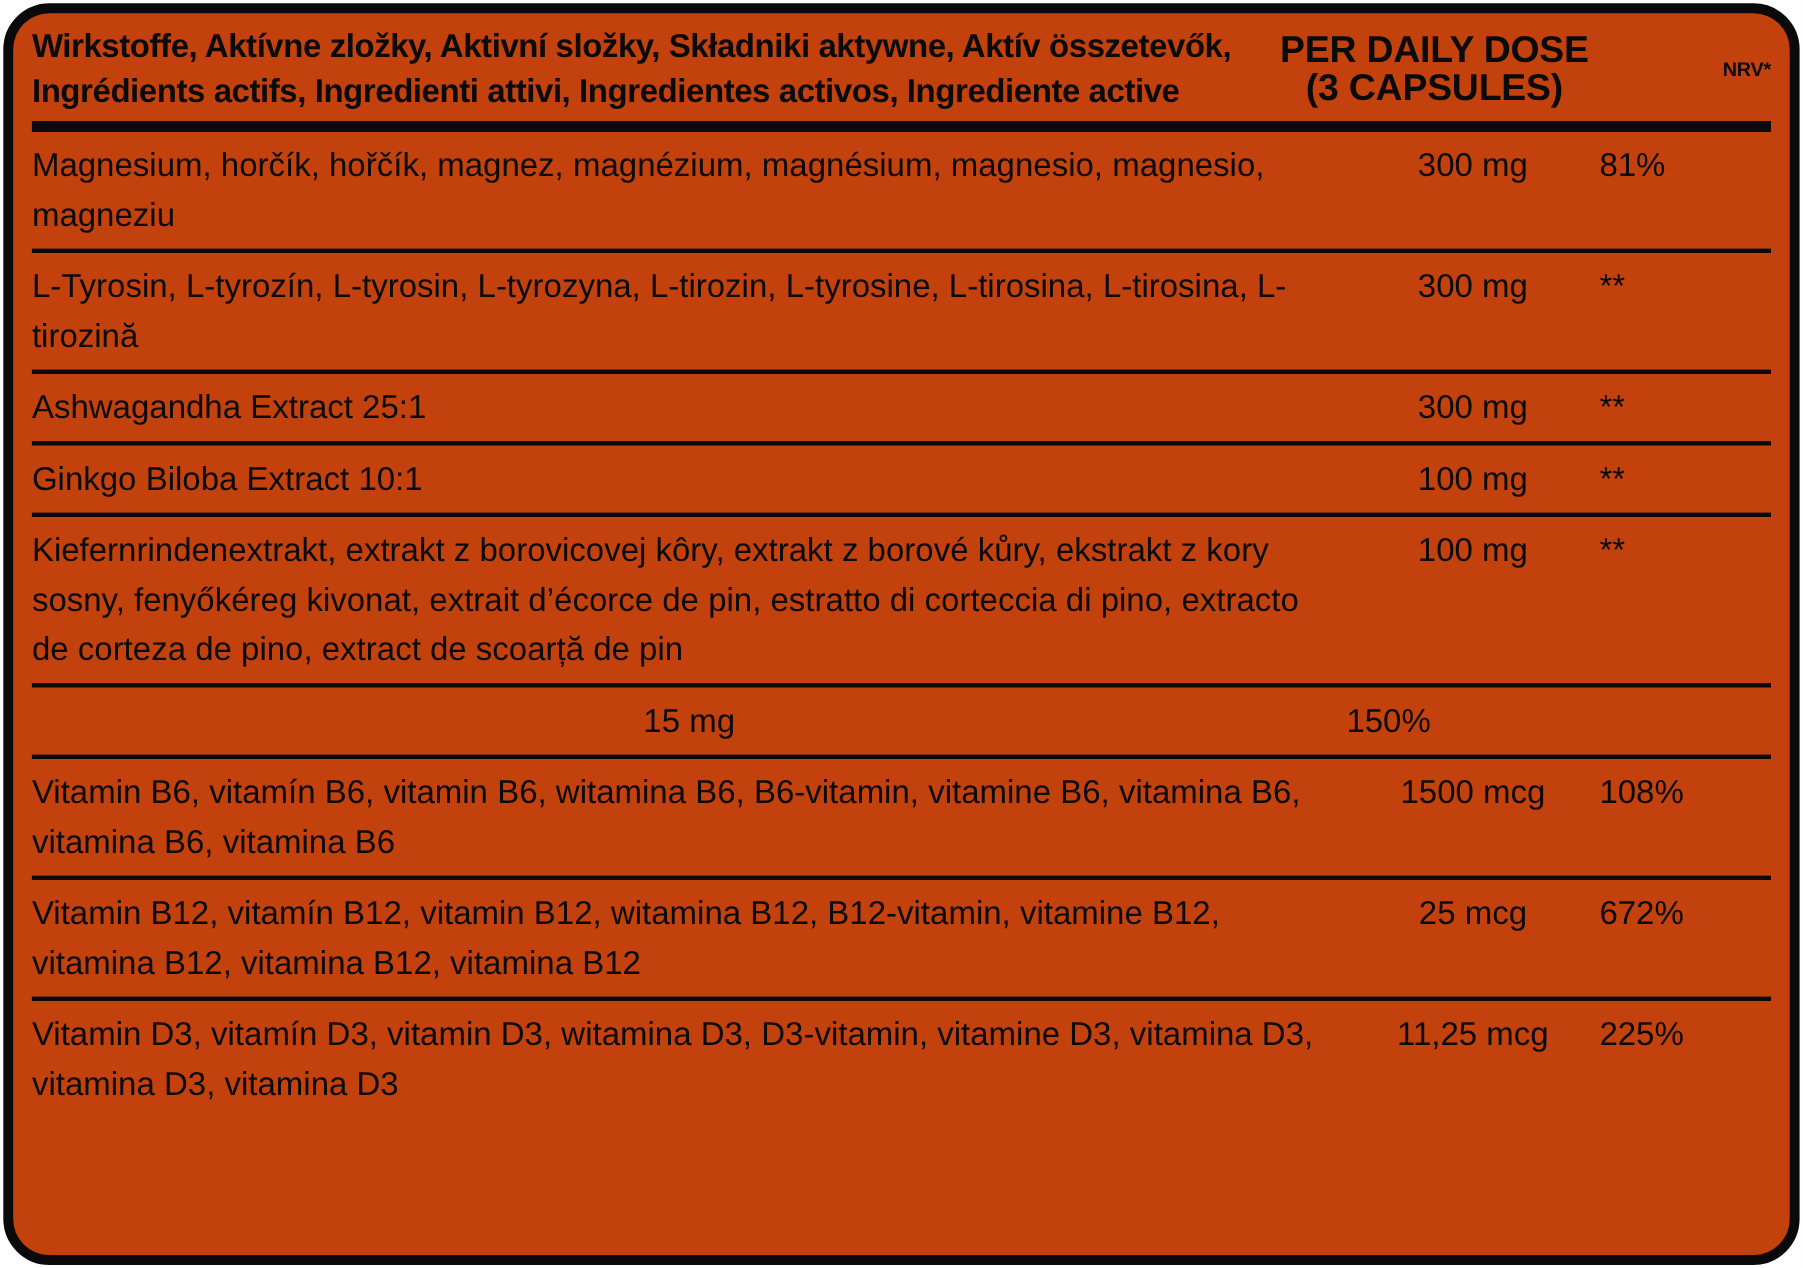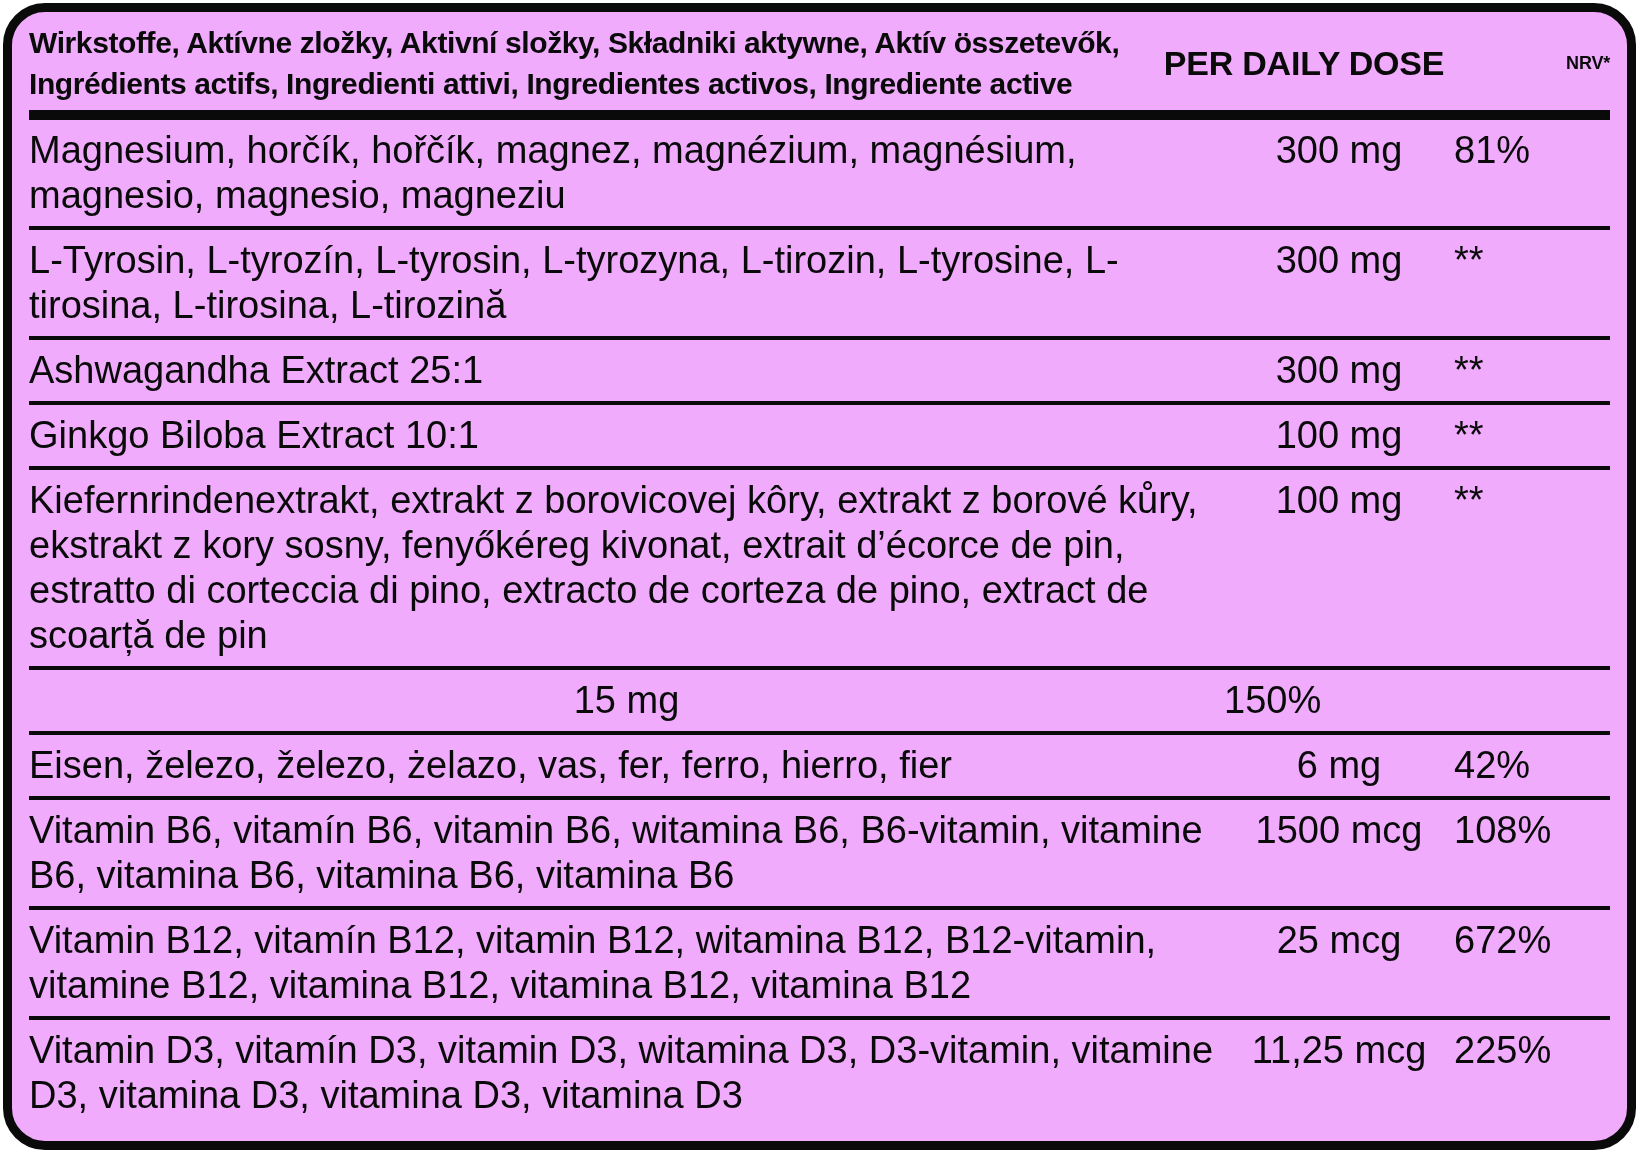--- a/index.html
+++ b/index.html
@@ -9,21 +9,21 @@
     background: #ffffff;
     font-family: "Liberation Sans", "DejaVu Sans", sans-serif;
     color: #0a0a0a;
   }
   .label-box {
     position: absolute;
     top: 3px; left: 3px;
     width: 1633px; height: 1147px;
     border: 9px solid #0a0a0a;
     border-radius: 42px;
-    background: #f0abfc;
+    background: #c2410c;
     padding: 0 17px;
     overflow: hidden;
   }
   
   .header-grid {
     display: grid;
     grid-template-columns: 1fr 292px 160px;
     align-items: center;
     padding: 10px 0 6px 0;
   }
@@ -53,37 +53,38 @@
     border: none;
     margin: 0;
   }
   
   .row {
     display: grid;
     grid-template-columns: 1fr 230px 156px;
     align-items: start;
     border-bottom: 4px solid #0a0a0a;
     padding: 8px 0;
-    font-size: 38px;
+    font-size: 30px;
     line-height: 45px;
   }
   .row:last-child { border-bottom: none; }
   .cell-name   { text-align: left; padding-right: 8px; }
   .cell-amount { text-align: center; white-space: nowrap; }
   .cell-nrv    { text-align: left; white-space: nowrap; }
 </style>
 </head>
 <body>
 
 <div class="label-box">
 
   <div class="header-grid">
     <div class="ingredients-header">Wirkstoffe, Aktívne zložky, Aktivní složky, Składniki aktywne, Aktív összetevők, Ingrédients actifs, Ingredienti attivi, Ingredientes activos, Ingrediente active</div>
     <div class="dose-header">
       <div>PER DAILY DOSE</div>
+      <div>(3 CAPSULES)</div>
     </div>
     <div class="nrv-header">NRV*</div>
   </div>
 
   <div class="header-sep"></div>
 
   <div class="row">
     <div class="cell-name">Magnesium, horčík, hořčík, magnez, magnézium, magnésium, magnesio, magnesio, magneziu</div>
     <div class="cell-amount">300 mg</div>
     <div class="cell-nrv">81%</div>
@@ -111,25 +112,20 @@
     <div class="cell-name">Kiefernrindenextrakt, extrakt z borovicovej kôry, extrakt z borové kůry, ekstrakt z kory sosny, fenyőkéreg kivonat, extrait d’écorce de pin, estratto di corteccia di pino, extracto de corteza de pino, extract de scoarță de pin</div>
     <div class="cell-amount">100 mg</div>
     <div class="cell-nrv">**</div>
   </div>
 
   <div class="row">
     <div class="cell-amount">15 mg</div>
     <div class="cell-nrv">150%</div>
   </div>
 
-  <div class="row">
-    <div class="cell-name">Eisen, železo, železo, żelazo, vas, fer, ferro, hierro, fier</div>
-    <div class="cell-amount">6 mg</div>
-    <div class="cell-nrv">42%</div>
-  </div>
 
   <div class="row">
     <div class="cell-name">Vitamin B6, vitamín B6, vitamin B6, witamina B6, B6-vitamin, vitamine B6, vitamina B6, vitamina B6, vitamina B6</div>
     <div class="cell-amount">1500 mcg</div>
     <div class="cell-nrv">108%</div>
   </div>
 
   <div class="row">
     <div class="cell-name">Vitamin B12, vitamín B12, vitamin B12, witamina B12, B12-vitamin, vitamine B12, vitamina B12, vitamina B12, vitamina B12</div>
     <div class="cell-amount">25 mcg</div>

